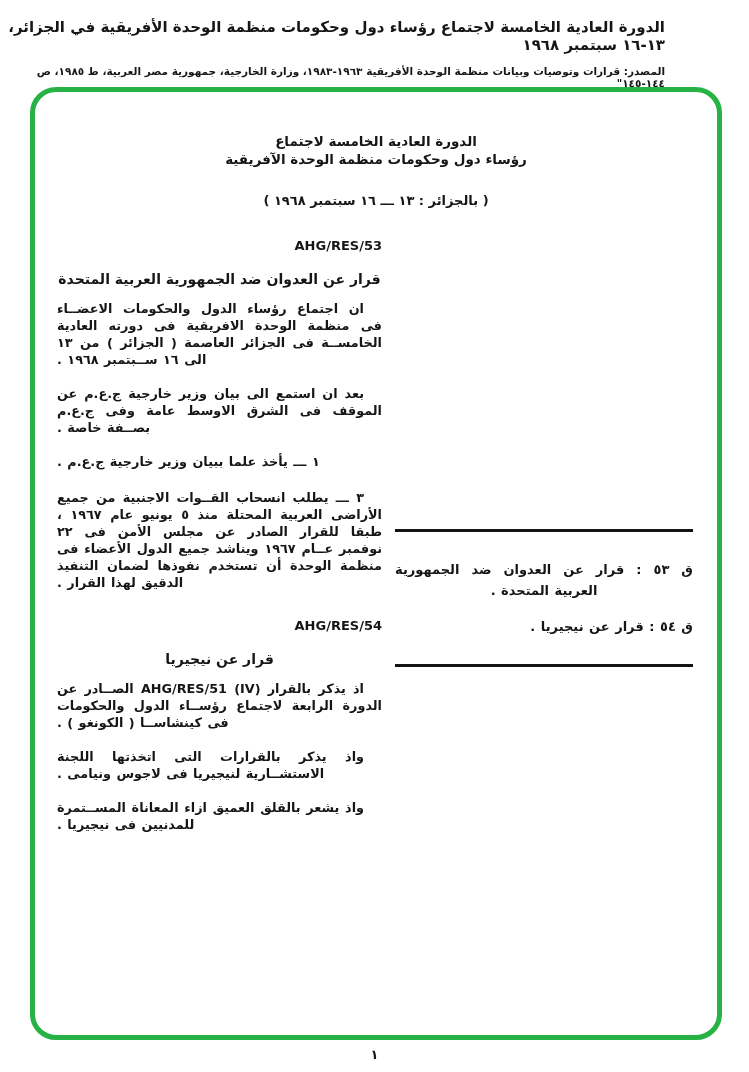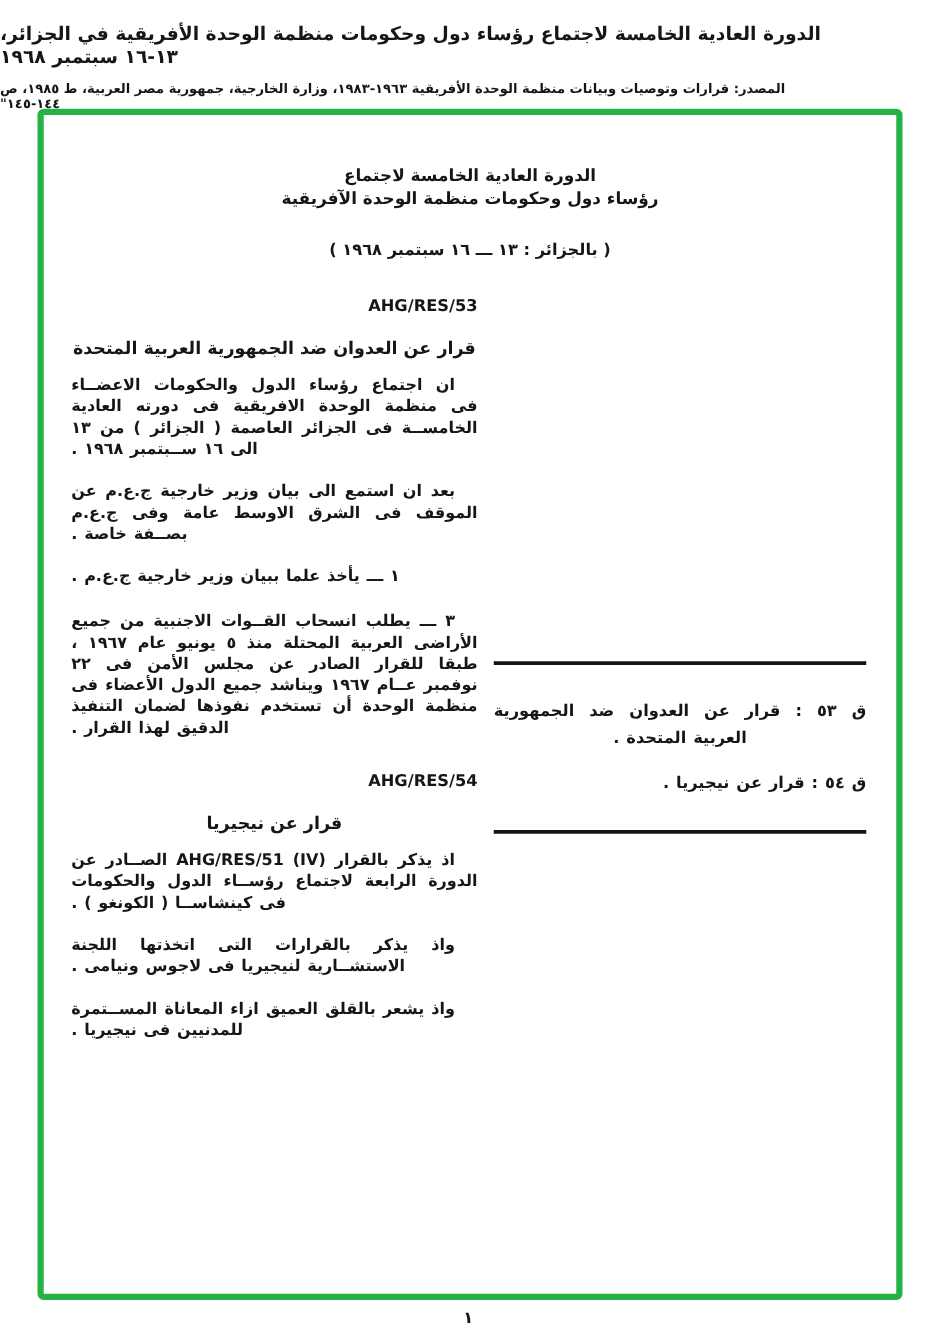--- a/index.html
+++ b/index.html
@@ -3,27 +3,27 @@
 <meta charset="utf-8">
 <style>
   html,body{margin:0;padding:0;}
   body{
     width:749px;height:1072px;position:relative;overflow:hidden;
     background:#ffffff;color:#161616;
     font-family:"DejaVu Sans", sans-serif;
     -webkit-font-smoothing:antialiased;
   }
   
-  .top-header{position:absolute;top:18px;left:0;width:665px;text-align:left;direction:rtl;}
+  .top-header{position:absolute;top:18px;left:0;width:665px;text-align:right;direction:rtl;}
   .hdr-main{font-size:15px;font-weight:bold;letter-spacing:0;}
   .hdr-src{font-size:10.5px;font-weight:bold;margin-top:11px;}
   
   .green-box{
     position:absolute;left:30px;top:87px;width:682px;height:943px;
-    border:5px solid #26b244;border-radius:5px;background:#ffffff;
+    border:5px solid #26b244;border-radius:26px;background:#ffffff;
   }
   
   .title-block{position:absolute;top:40px;left:0;right:0;text-align:center;direction:rtl;font-weight:bold;}
   .title-line{font-size:13.5px;line-height:18px;}
   .title-date{font-size:13px;margin-top:25px;}
   
   .main-col{position:absolute;top:146px;left:22px;width:325px;direction:rtl;}
   .res-code{direction:ltr;text-align:right;font-weight:bold;font-size:13px;padding-left:5px;}
   .res-heading{text-align:center;font-weight:bold;font-size:14px;margin:18px 0 13px;}
   .body-p{

